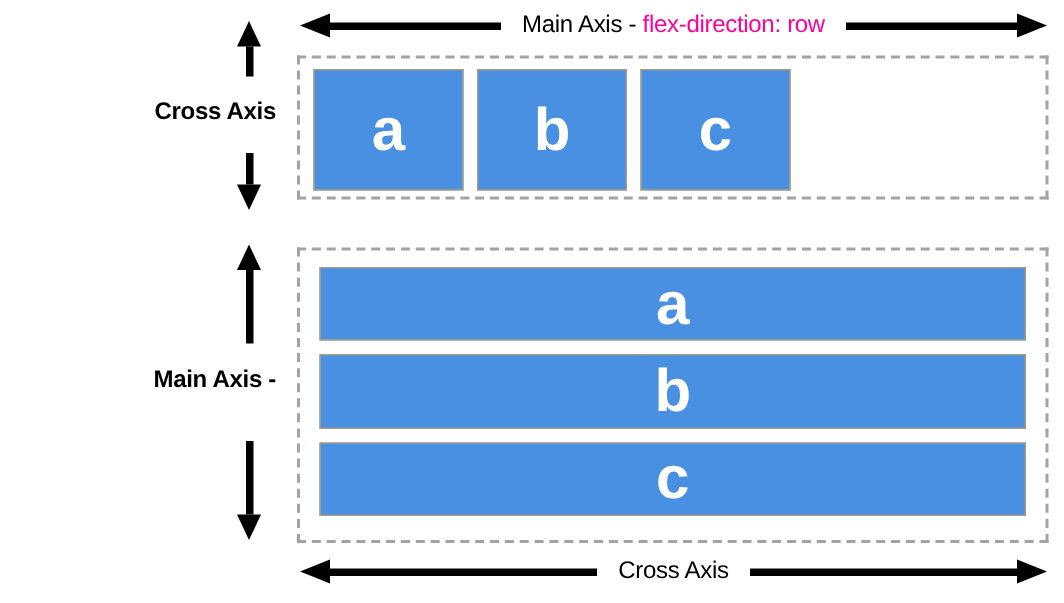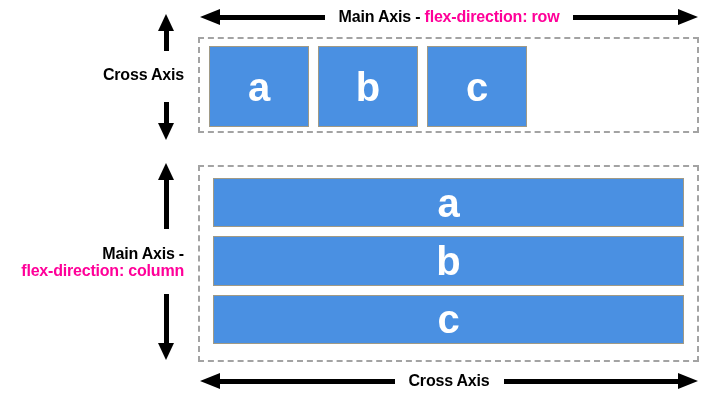--- a/index.html
+++ b/index.html
@@ -6,21 +6,21 @@
   .stage{
     position:relative;width:709px;height:402px;background:#fff;overflow:hidden;
     font-family:"Liberation Sans",sans-serif;
   }
   
   .harrow{position:absolute;display:flex;align-items:center;height:20px;}
   .hshaft{flex:1;height:5px;background:#000;}
   .tri{width:0;height:0;display:block;}
   .tri-left{border-top:8px solid transparent;border-bottom:8px solid transparent;border-right:20px solid #000;}
   .tri-right{border-top:8px solid transparent;border-bottom:8px solid transparent;border-left:20px solid #000;}
-  .harrow-label{margin:0 14px;font-size:16px;font-weight:bold;white-space:nowrap;letter-spacing:-0.2px;}
+  .harrow-label{margin:0 14px;font-size:16px;font-weight:normal;white-space:nowrap;letter-spacing:-0.2px;}
   
   .varrow{position:absolute;width:16px;display:flex;flex-direction:column;align-items:center;}
   .vshaft{width:5px;flex:1;background:#000;}
   .tri-up{width:0;height:0;border-left:8px solid transparent;border-right:8px solid transparent;border-bottom:17px solid #000;}
   .tri-down{width:0;height:0;border-left:8px solid transparent;border-right:8px solid transparent;border-top:17px solid #000;}
   
   .side-label{position:absolute;left:0;width:184px;text-align:right;font-size:16px;font-weight:bold;line-height:17px;letter-spacing:-0.2px;white-space:nowrap;}
   .pink{color:#ff0099;}
   .black{color:#000;}
   
@@ -72,21 +72,20 @@
     <div class="item">b</div>
     <div class="item">c</div>
   </div>
 
   <div class="varrow" id="col-main-up">
     <span class="tri-up"></span>
     <span class="vshaft"></span>
   </div>
   <div class="side-label" id="col-main-label">
     <div class="black">Main Axis -</div>
-    <div class="pink">flex-direction: column</div>
   </div>
   <div class="varrow" id="col-main-down">
     <span class="vshaft"></span>
     <span class="tri-down"></span>
   </div>
 
   <div class="flexbox column">
     <div class="item">a</div>
     <div class="item">b</div>
     <div class="item">c</div>

